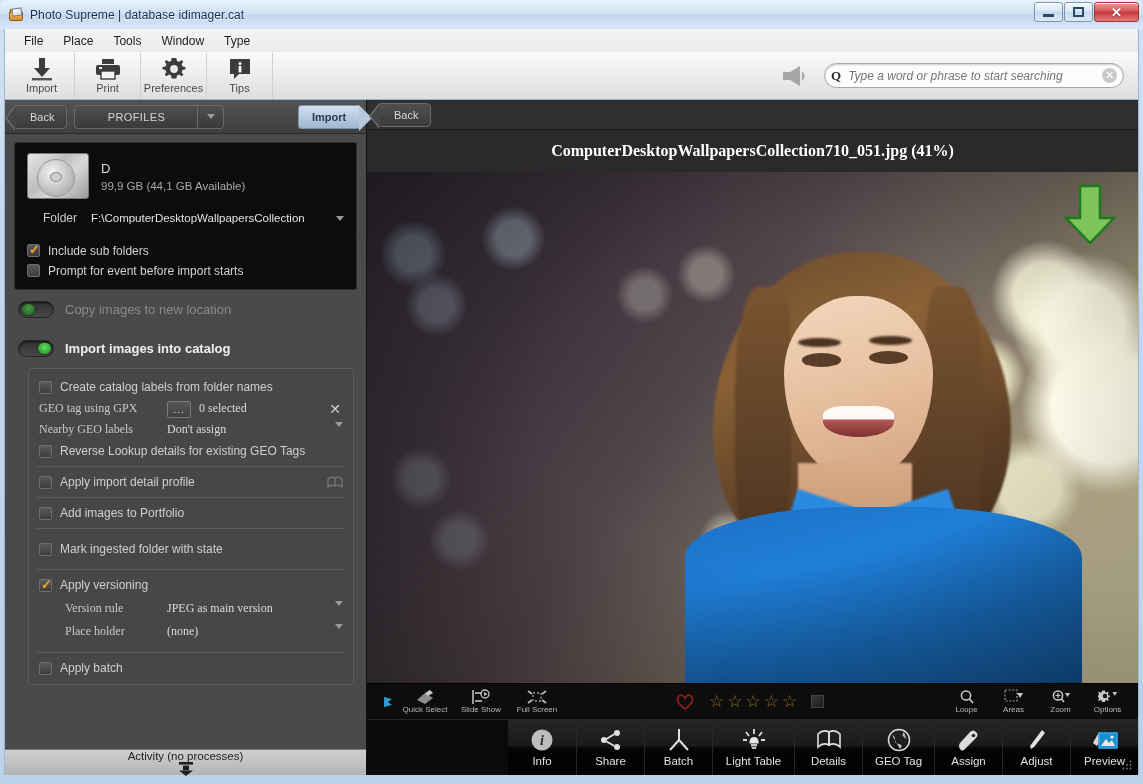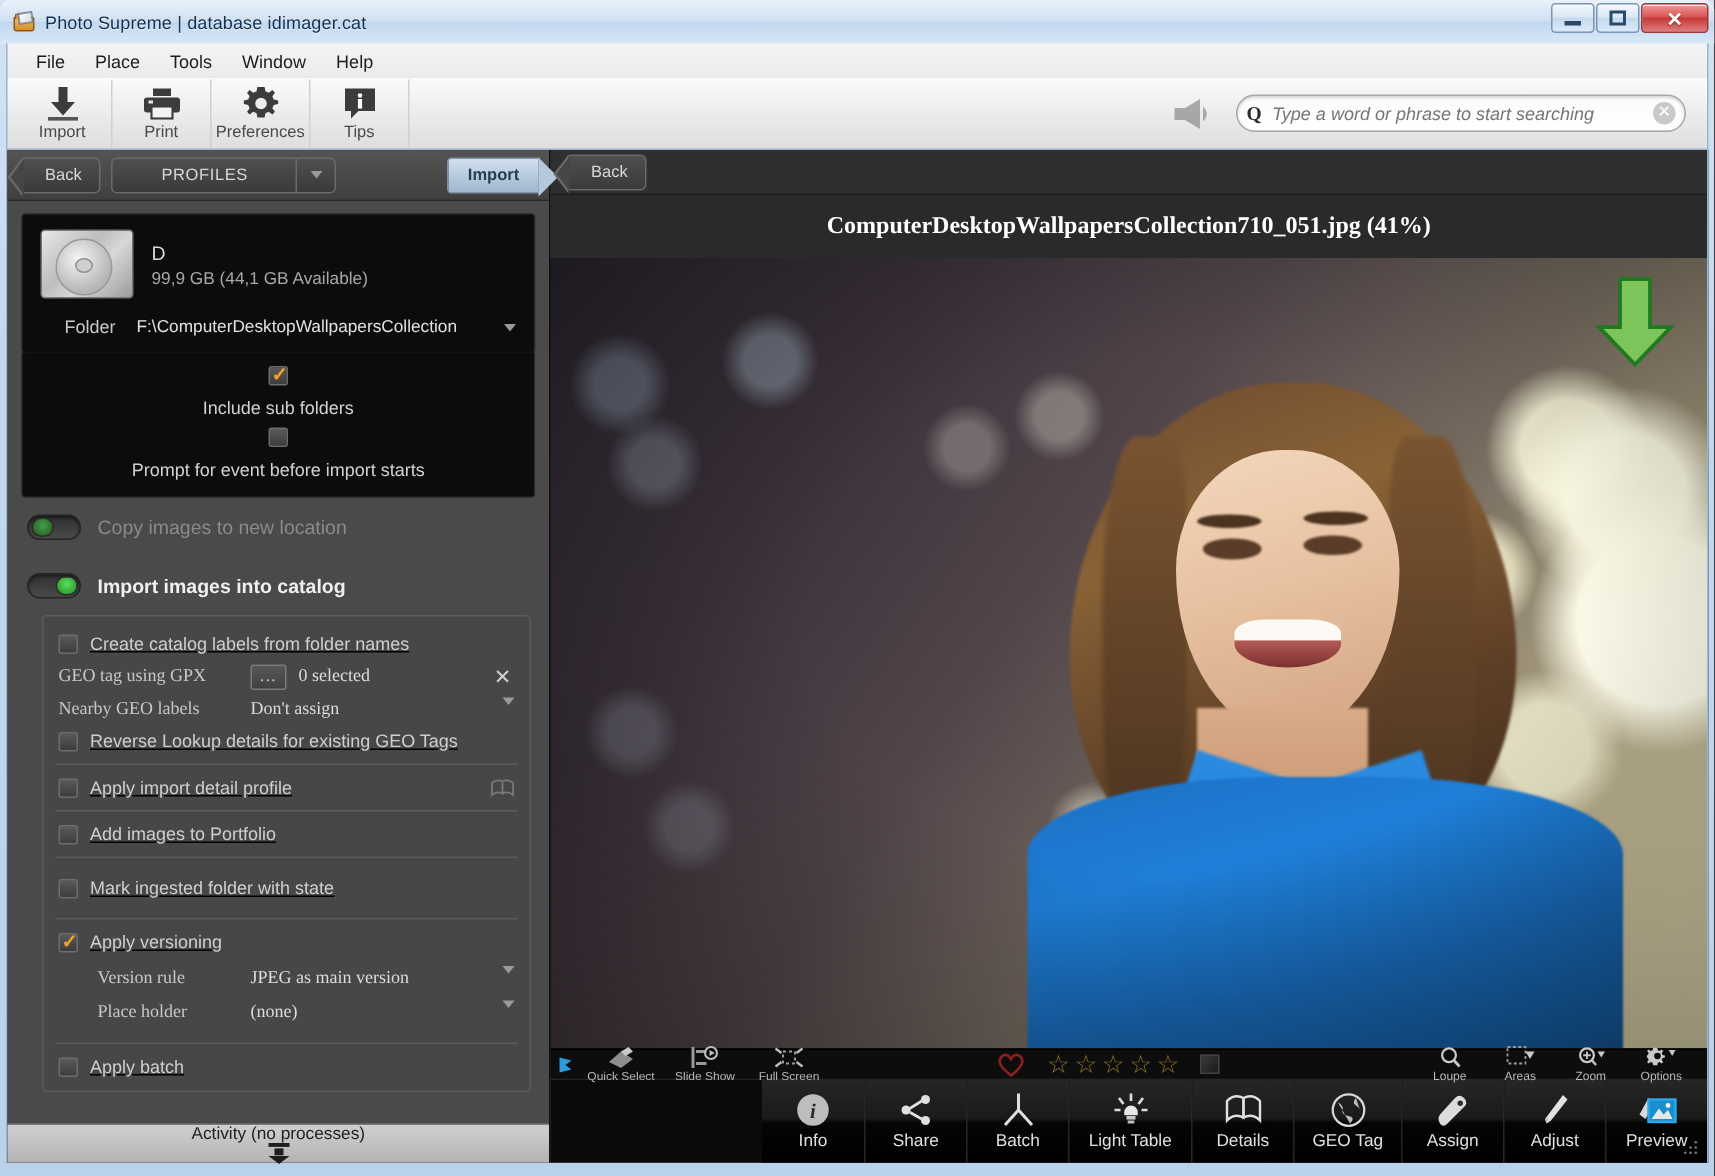--- a/index.html
+++ b/index.html
@@ -183,21 +183,21 @@
   .drive-name { font-size:13px; color:#d9d9d9; margin-bottom:4px; }
   .drive-size { font-size:11.5px; color:#a9a9a9; }
   .folder-row { display:flex; align-items:center; margin-top:12px; gap:14px; padding-left:16px;}
   .folder-lbl { font-size:12px; color:#c9c9c9; }
   .folder-val { font-size:11.5px; color:#e2e2e2; flex:1; }
   .caret-dn { width:0;height:0;border-left:4px solid transparent;border-right:4px solid transparent;
     border-top:5px solid #9a9a9a; }
 
   .chk-group { background:#0c0c0c; border:1px solid #2f2f2f; border-top:none;
     border-radius:0 0 3px 3px; padding:6px 12px 8px 12px; margin-top:-1px;}
-  .crow { display:flex; align-items:center; gap:8px; padding:3px 0;flex-direction:column; }
+  .crow { display:flex; gap:8px; padding:3px 0; }
   .cbox {
     width:13px; height:13px; border:1px solid #6d6d6d; border-radius:2px;
     background: linear-gradient(to bottom,#5a5a5a,#3d3d3d);
     flex:0 0 auto; position:relative;
   }
   .cbox.on::after {
     content:'✓'; position:absolute; left:1px; top:-3px; font-size:13px;
     color:#f0a22a; font-weight:bold;
   }
   .crow .lbl { font-size:12px; color:#d2d2d2; }
@@ -215,21 +215,21 @@
   }
   .toggle.off .knob { left:2px; background: radial-gradient(circle at 50% 40%,#4a9a4a,#1d5c1d); }
   .toggle.on .knob { left:18px; }
   .toggle-lbl-off { font-size:13px; color:#8a8a8a; }
   .toggle-lbl-on { font-size:13px; color:#f0f0f0; font-weight:bold; }
 
   .opt-card {
     border:1px solid #5c5c5c; border-radius:3px; margin:0 3px 0 14px; padding:6px 0 0 0;
     background:#474747;
   }
-  .opt-row { display:flex; align-items:center; gap:8px; padding:5px 10px 5px 10px;text-decoration:underline; }
+  .opt-row { display:flex; align-items:center; gap:8px; padding:5px 10px 5px 10px; }
   .opt-row .lbl { font-size:12px; color:#cfcfcf; }
   .opt-sep { height:1px; background:#5c5c5c; margin:3px 8px; }
   .kv-row { display:flex; align-items:flex-start; padding:2px 10px 2px 10px;font-family:Liberation Serif, serif; }
   .kv-key { font-size:12px; color:#c8c8c8; width:128px; }
   .kv-key.ind { padding-left:26px; width:128px; }
   .kv-val { font-size:12px; color:#dcdcdc; flex:1; }
   .dots-btn {
     width:24px; height:17px; border:1px solid #7a7a7a; border-radius:2px;
     background:linear-gradient(to bottom,#575757,#404040); color:#cfcfcf;
     font-size:11px; display:flex; align-items:center; justify-content:center;
@@ -333,22 +333,22 @@
   .hair-front-l { left:8%; border-radius:40% 20% 40% 40%; }
   .hair-front-r { left:62%; border-radius:20% 40% 40% 40%; }
   .vignette {
     position:absolute; inset:0;
     background: radial-gradient(ellipse at 55% 45%, rgba(0,0,0,0) 42%, rgba(0,0,0,.38) 100%);
   }
   .green-arrow { position:absolute; right:20px; top:12px; width:56px; height:62px; }
 
   
   .imgtools {
-    height:20px; background:#0d0d0d; display:flex; align-items:center;
-    border-top:1px solid #000; position:relative; padding-left:5px;
+    height:36px; background:#0d0d0d; display:flex; align-items:center;
+    border-top:1px solid #000; position:relative; padding-left:16px;
   }
   .pin { width:12px; height:12px; position:relative; margin-right:2px; }
   .it-btn { width:56px; display:flex; flex-direction:column; align-items:center; gap:0px; }
   .it-btn .lbl { font-size:8px; color:#b9b9b9; transform: scaleY(.95); }
   .heart { margin-left:110px; }
   .stars { display:flex; gap:3px; margin-left:14px; }
   .star { font-size:17px; color:#8a7326; line-height:1; }
   .colorchip {
     width:13px; height:13px; background:linear-gradient(135deg,#3a3a3a,#1b1b1b);
     border:1px solid #444; margin-left:14px;
@@ -398,21 +398,21 @@
           <span class="xg">✕</span>
         </div>
     </div>
   </div>
 
   <div class="menubar">
     <div class="menu-item">File</div>
     <div class="menu-item">Place</div>
     <div class="menu-item">Tools</div>
     <div class="menu-item">Window</div>
-    <div class="menu-item">Help</div>
+    <div class="menu-item">Type</div>
   </div>
 
   <div class="toolbar">
 
     <div class="tb-btn">
       <div class="tb-ico">
         <svg width="26" height="24" viewBox="0 0 26 24">
           <rect x="10" y="1" width="6" height="11" fill="#3c3c3c"></rect>
           <polygon points="5,11 21,11 13,20" fill="#3c3c3c"></polygon>
           <rect x="3" y="21" width="20" height="2.4" fill="#555"></rect>

